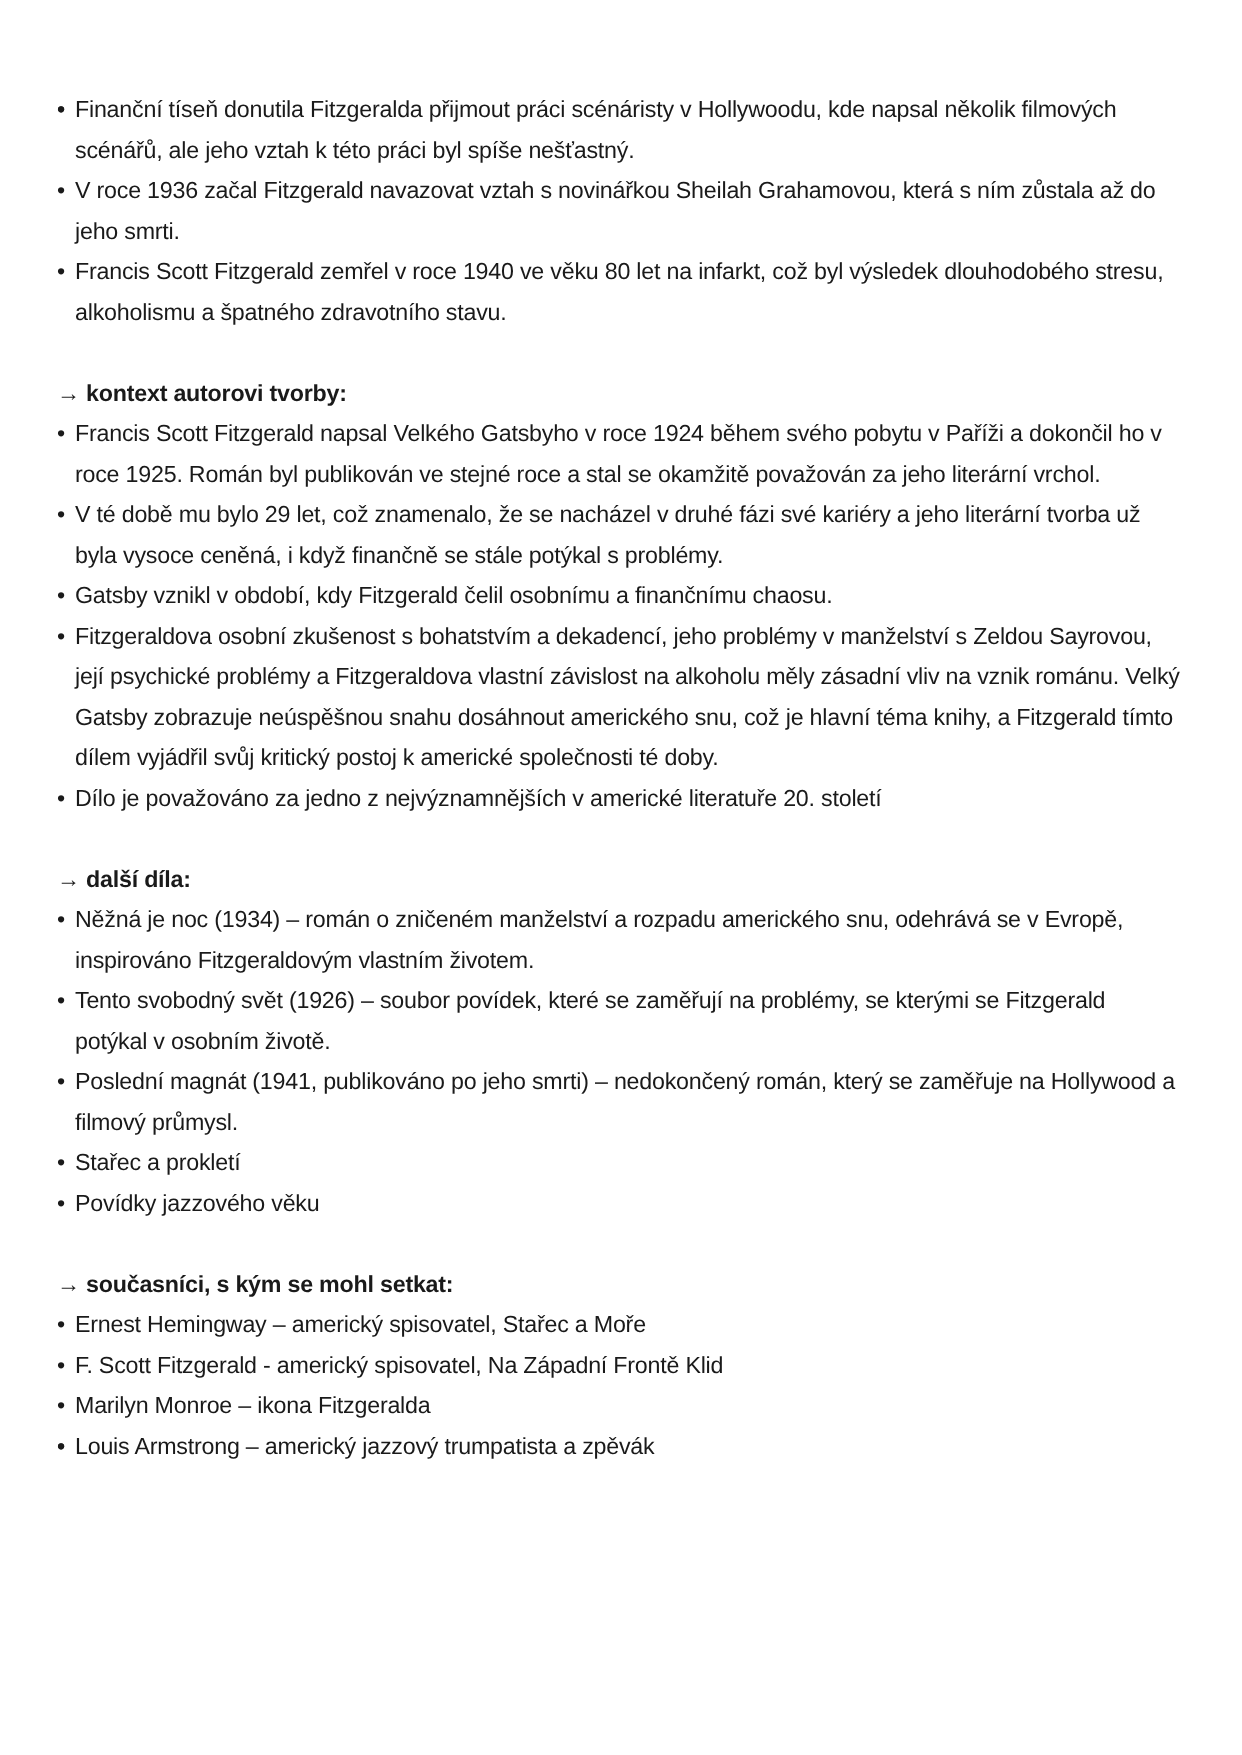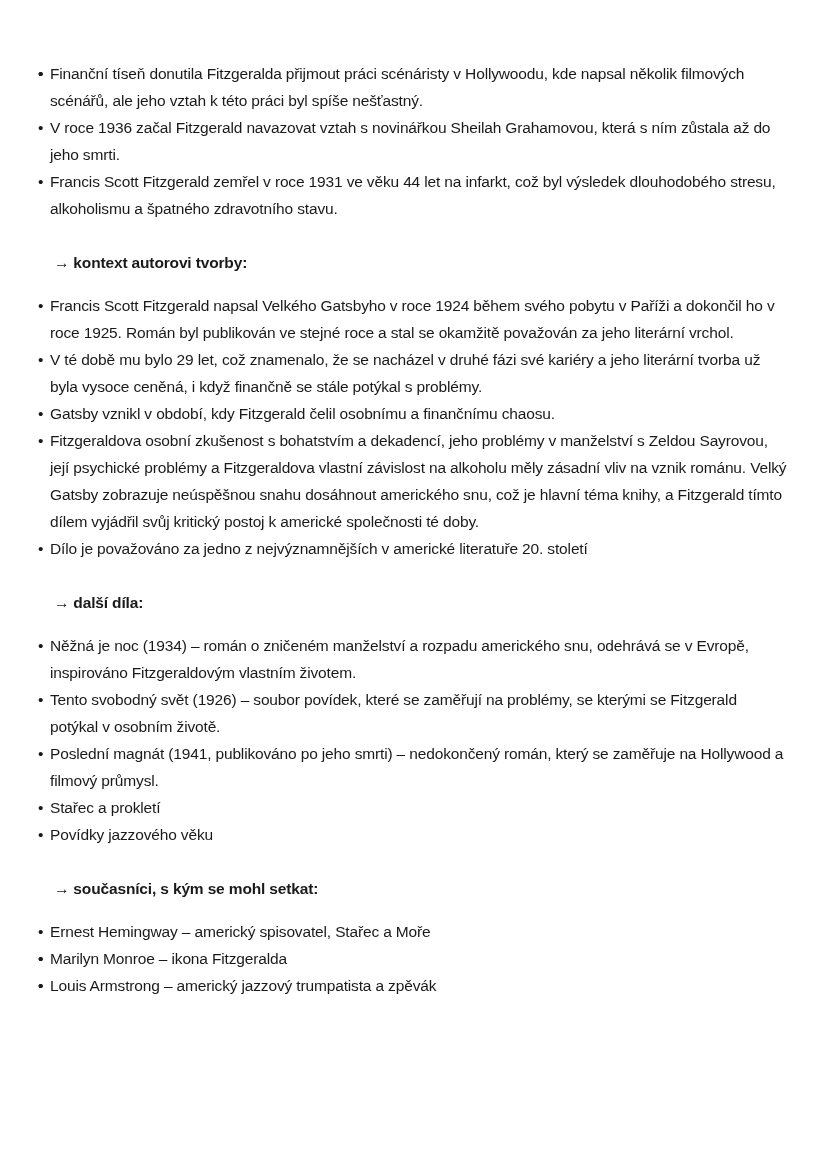--- a/index.html
+++ b/index.html
@@ -22,21 +22,21 @@
       letter-spacing: -0.15px;
     }
     .section {
       margin: 0;
     }
     .section + .section {
       margin-top: 27px;
     }
     .heading {
       font-weight: bold;
-      margin: 16px;
+      margin: 0;
       height: 27px;
     }
     .heading .arrow {
       font-weight: bold;
       margin-right: 4px;
     }
     ul.bullets {
       list-style: none;
       margin: 0;
       padding: 0;
@@ -57,21 +57,21 @@
 </head>
 <body>
 
 <div class="page">
 
   <div class="section">
     <ul class="bullets">
       <li><span class="bullet">•</span></li>
       <li><span class="bullet">•</span><span>Finanční tíseň donutila Fitzgeralda přijmout práci scénáristy v Hollywoodu, kde napsal několik filmových scénářů, ale jeho vztah k této práci byl spíše nešťastný.</span></li>
       <li><span class="bullet">•</span><span>V roce 1936 začal Fitzgerald navazovat vztah s novinářkou Sheilah Grahamovou, která s ním zůstala až do jeho smrti.</span></li>
-      <li><span class="bullet">•</span><span>Francis Scott Fitzgerald zemřel v roce 1931 ve věku 44 let na infarkt, což byl výsledek dlouhodobého stresu, alkoholismu a špatného zdravotního stavu.</span></li>
+      <li><span class="bullet">•</span><span>Francis Scott Fitzgerald zemřel v roce 1940 ve věku 80 let na infarkt, což byl výsledek dlouhodobého stresu, alkoholismu a špatného zdravotního stavu.</span></li>
     </ul>
   </div>
 
   <div class="section">
     <div class="heading">
       <span class="arrow">→</span><span>kontext autorovi tvorby:</span>
     </div>
     <ul class="bullets">
       <li><span class="bullet">•</span><span>Francis Scott Fitzgerald napsal Velkého Gatsbyho v roce 1924 během svého pobytu v Paříži a dokončil ho v roce 1925. Román byl publikován ve stejné roce a stal se okamžitě považován za jeho literární vrchol.</span></li>
       <li><span class="bullet">•</span><span>V té době mu bylo 29 let, což znamenalo, že se nacházel v druhé fázi své kariéry a jeho literární tvorba už byla vysoce ceněná, i když finančně se stále potýkal s problémy.</span></li>
@@ -93,20 +93,20 @@
       <li><span class="bullet">•</span><span>Povídky jazzového věku</span></li>
     </ul>
   </div>
 
   <div class="section">
     <div class="heading">
       <span class="arrow">→</span><span>současníci, s kým se mohl setkat:</span>
     </div>
     <ul class="bullets">
       <li><span class="bullet">•</span><span>Ernest Hemingway – americký spisovatel, Stařec a Moře</span></li>
-      <li><span class="bullet">•</span></li>
+      <li><span class="bullet">•</span><span>F. Scott Fitzgerald - americký spisovatel, Na Západní Frontě Klid</span></li>
       <li><span class="bullet">•</span><span>Marilyn Monroe – ikona Fitzgeralda</span></li>
       <li><span class="bullet">•</span></li>
       <li><span class="bullet">•</span><span>Louis Armstrong – americký jazzový trumpatista a zpěvák</span></li>
     </ul>
   </div>
 
 </div>
 
 </body></html>

